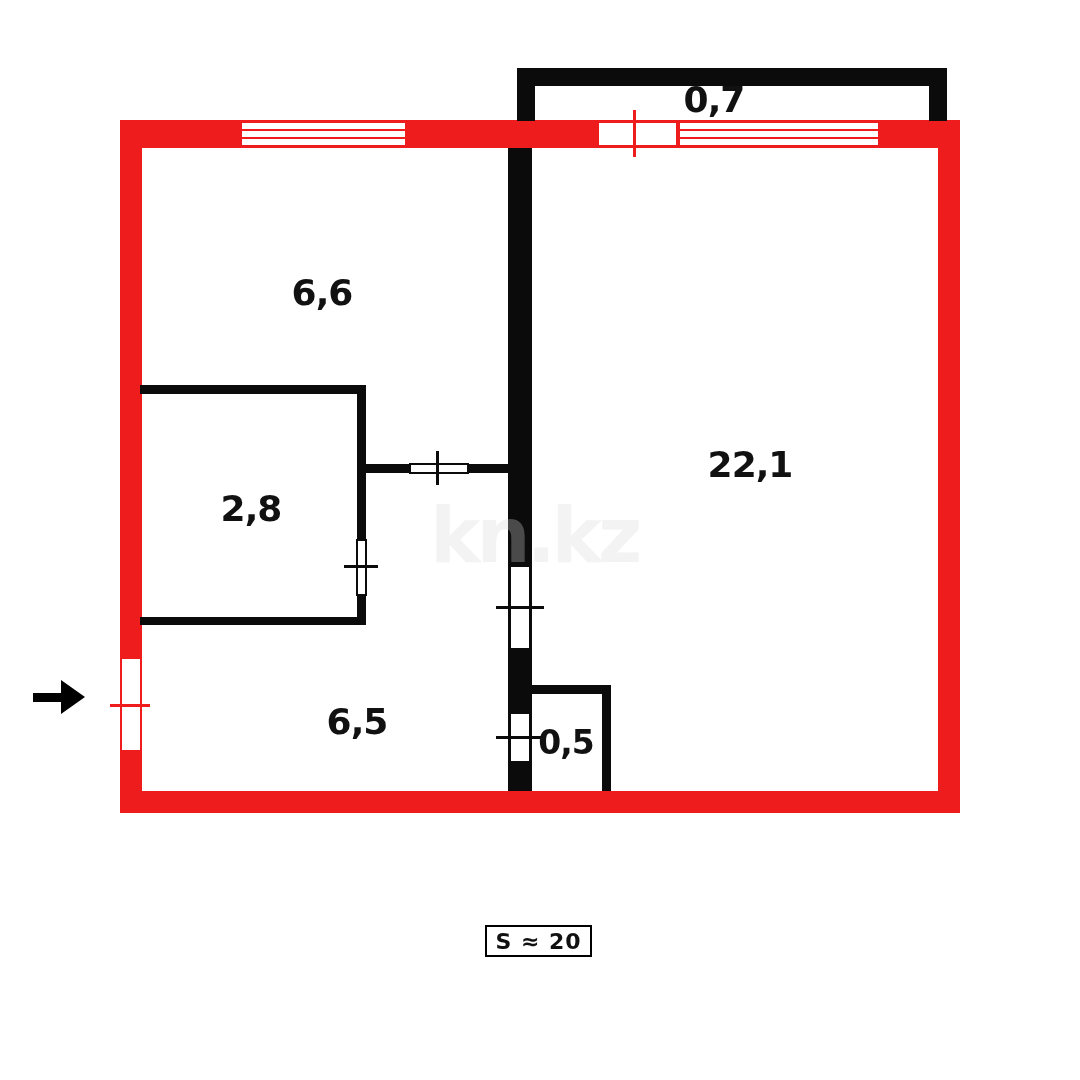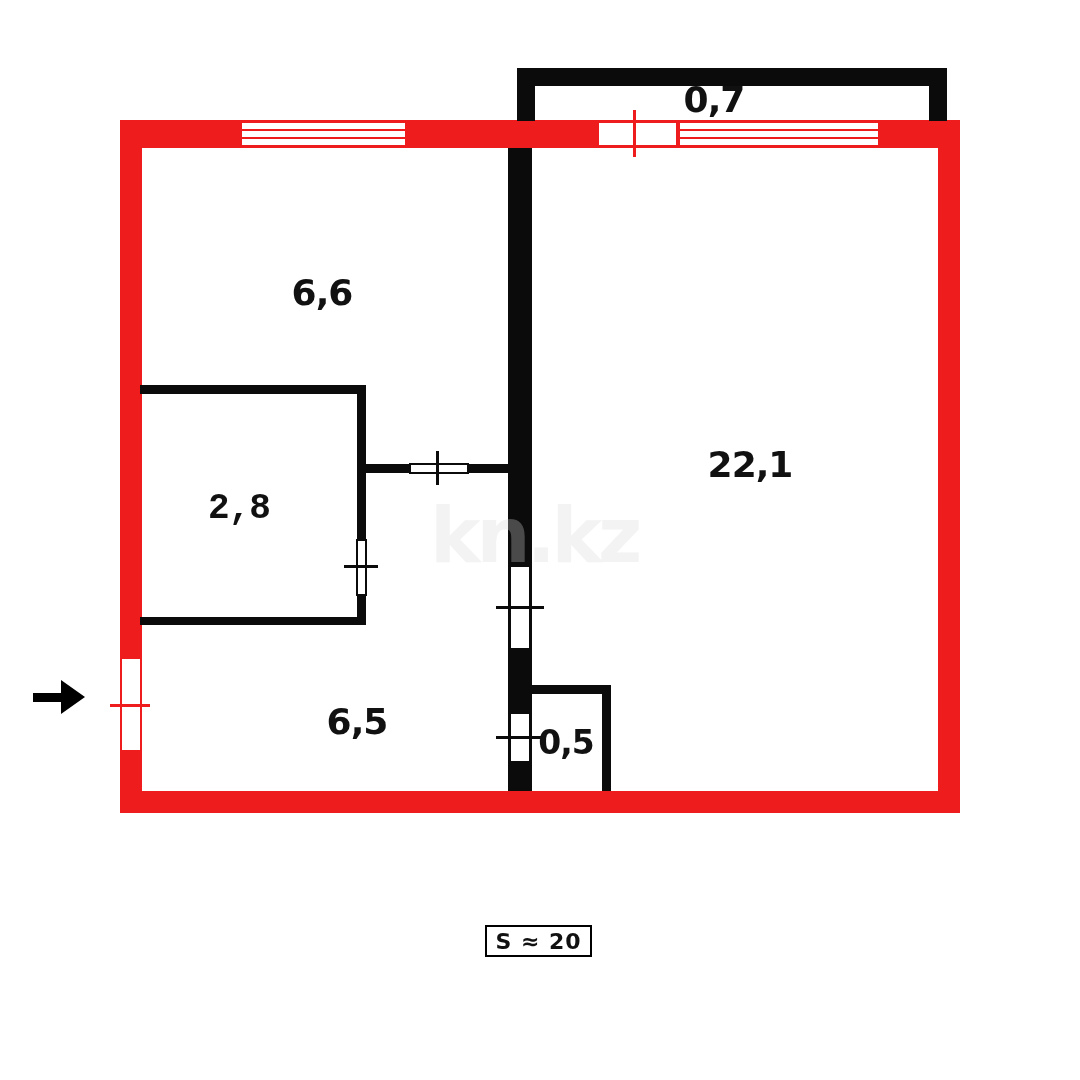--- a/index.html
+++ b/index.html
@@ -105,21 +105,21 @@
 
   <div class="abs wall-black z2" style="left:530px;top:685px;width:81px;height:9px;"></div>
   <div class="abs wall-black z2" style="left:602px;top:685px;width:9px;height:106px;"></div>
 
   <div class="abs arrow-shaft" style="left:33px;top:693px;width:30px;height:9px;"></div>
   <div class="abs arrow-head" style="left:61px;top:680px;"></div>
 
   <div class="abs room-label balcony-label" style="left:714px;top:99px;">0,7</div>
   <div class="abs room-label" style="left:322px;top:278px;margin-top:14px;">6,6</div>
   <div class="abs room-label" style="left:750px;top:464px;">22,1</div>
-  <div class="abs room-label" style="left:239px;top:508px;font-family:Liberation Mono, monospace;">2,8</div>
+  <div class="abs room-label" style="left:251px;top:508px;">2,8</div>
   <div class="abs room-label" style="left:357px;top:721px;">6,5</div>
   <div class="abs room-label closet-label" style="left:566px;top:742px;">0,5</div>
 
   <div class="abs total-box" style="left:485px;top:925px;width:107px;height:32px;">
     <span>S ≈ 20</span>
   </div>
 
 </div>
 
 </body></html>

